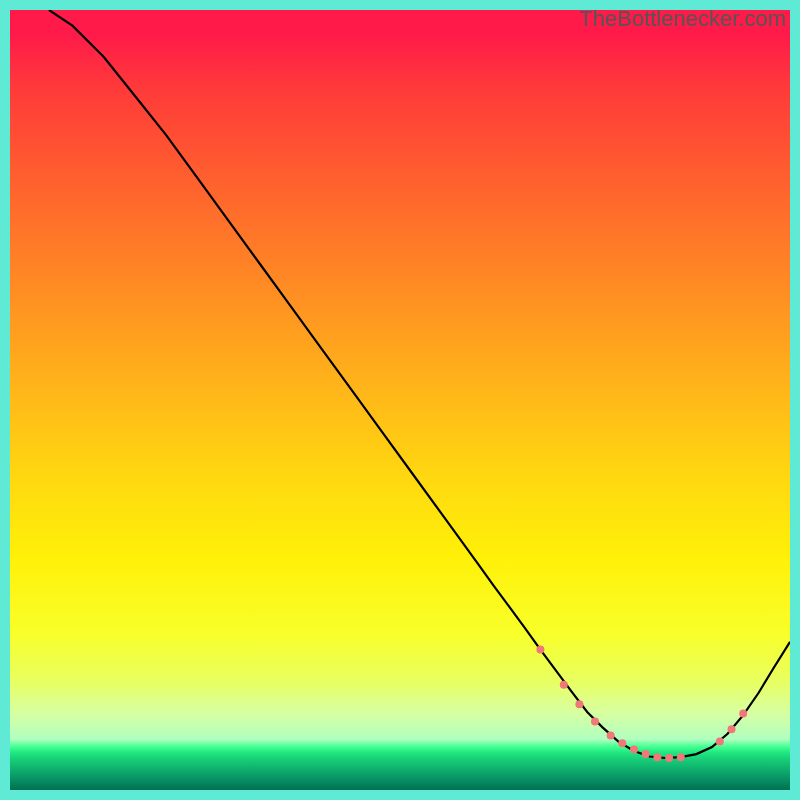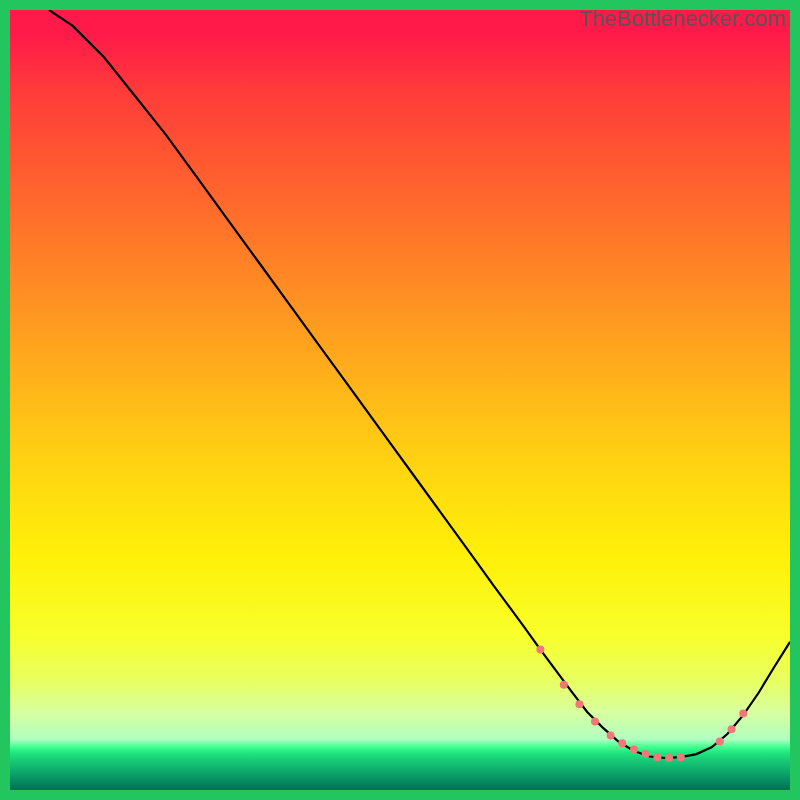--- a/index.html
+++ b/index.html
@@ -1,21 +1,21 @@
 <!DOCTYPE html>
 <html><head>
 <meta charset="utf-8">
 <style>
   * { margin: 0; padding: 0; box-sizing: border-box; }
   body { width: 800px; height: 800px; overflow: hidden; position: relative; font-family: Arial, sans-serif; }
   .chart-container {
     width: 800px;
     height: 800px;
     position: relative;
-    background: #22c55e;
+    background: #5eead4;
   }
   .plot-area {
     position: absolute;
     left: 10px;
     top: 10px;
     width: 780px;
     height: 780px;
     background: linear-gradient(to bottom,
       #ff1a4a 0%,
       #ff1a4a 3%,

